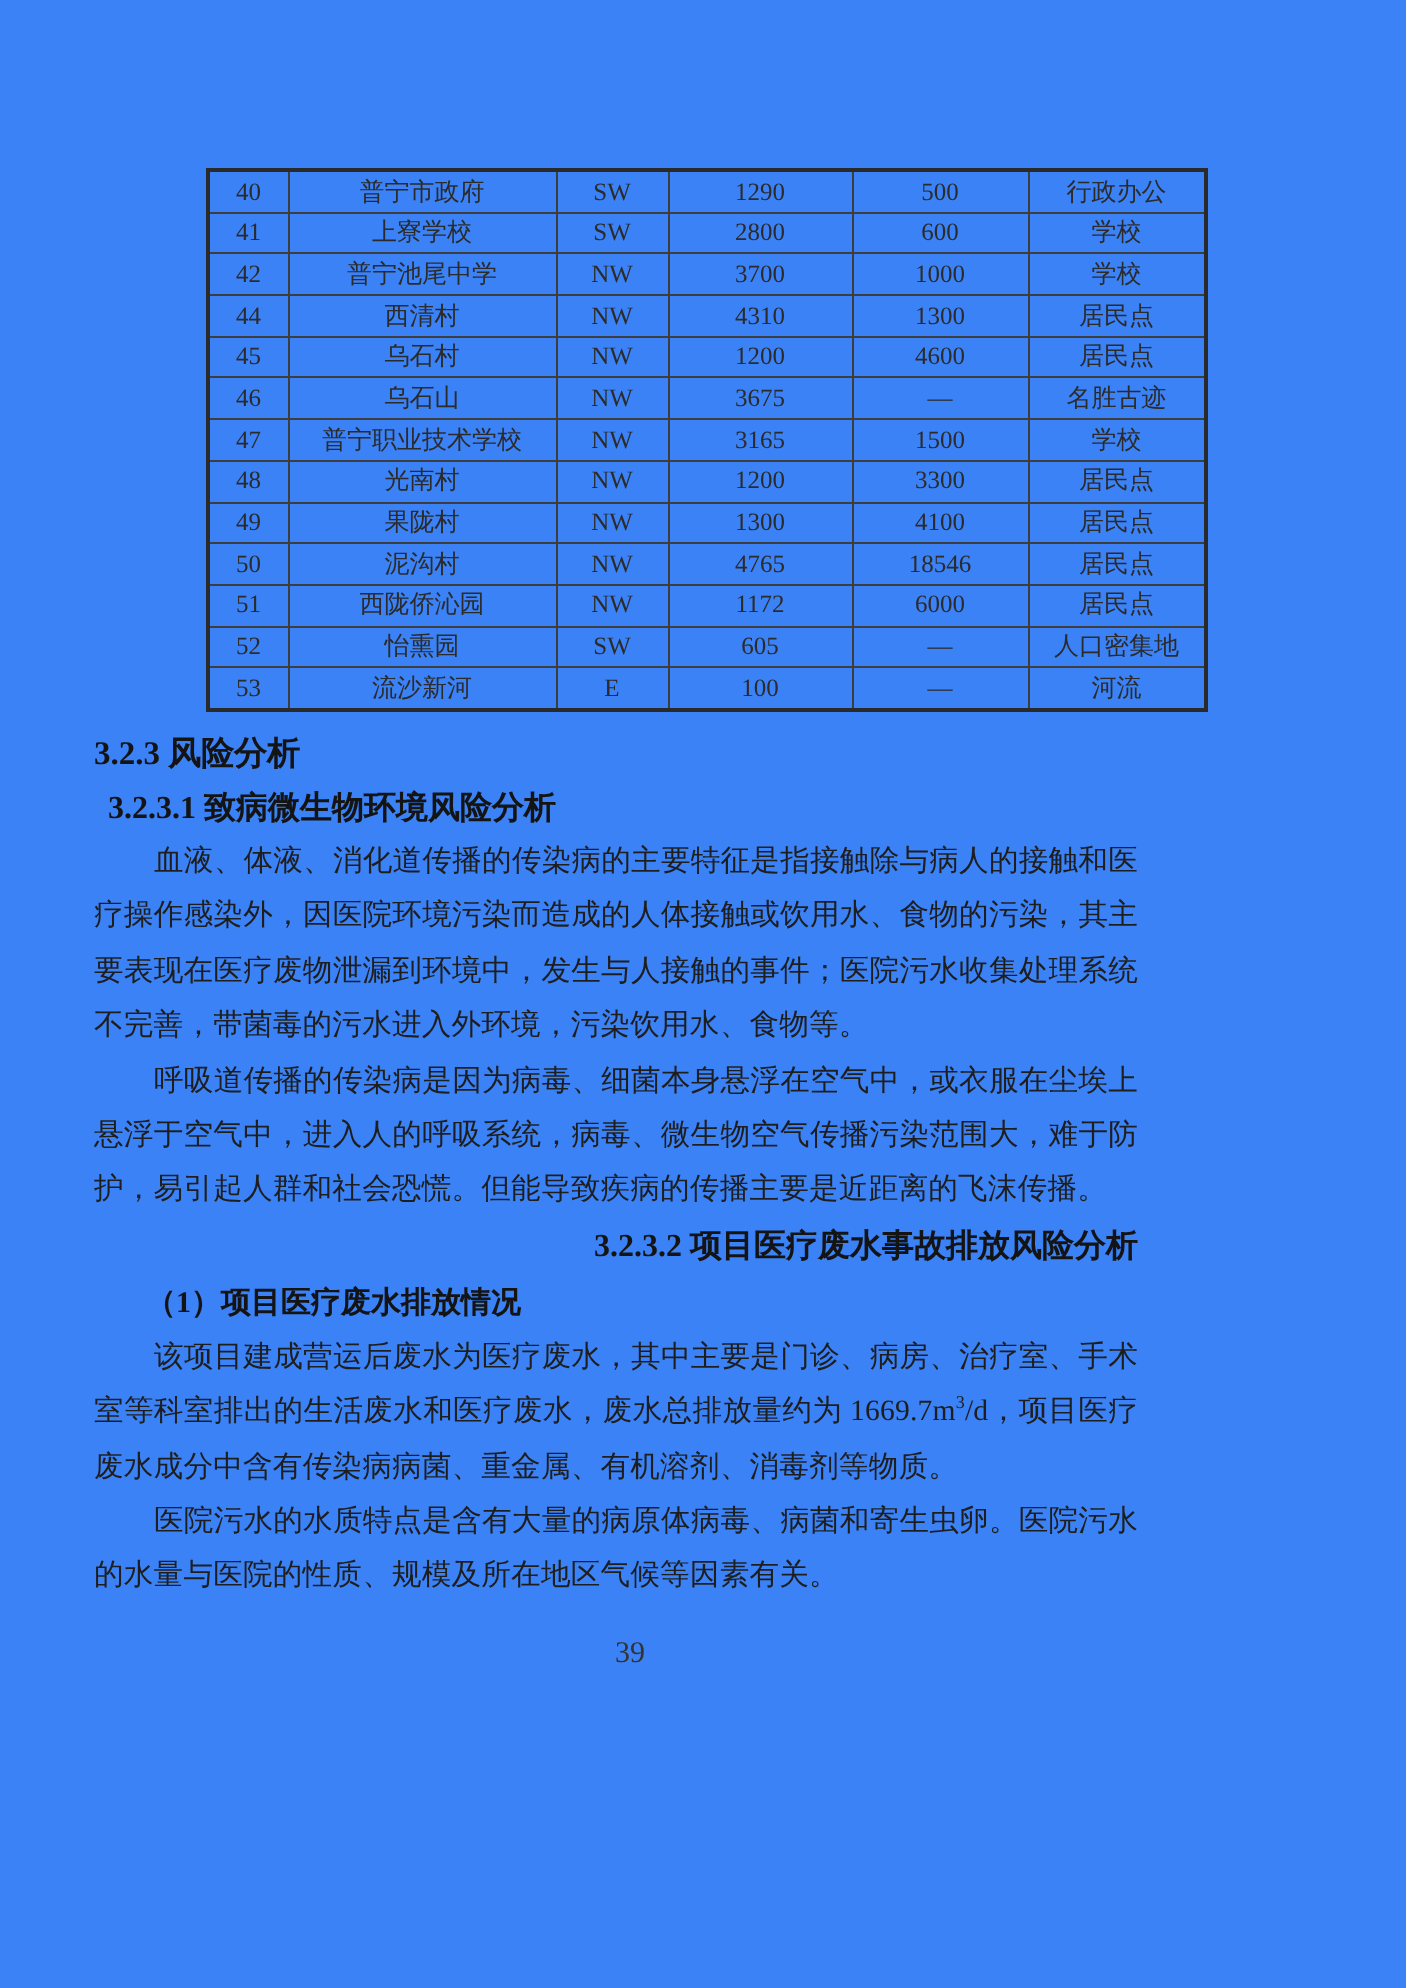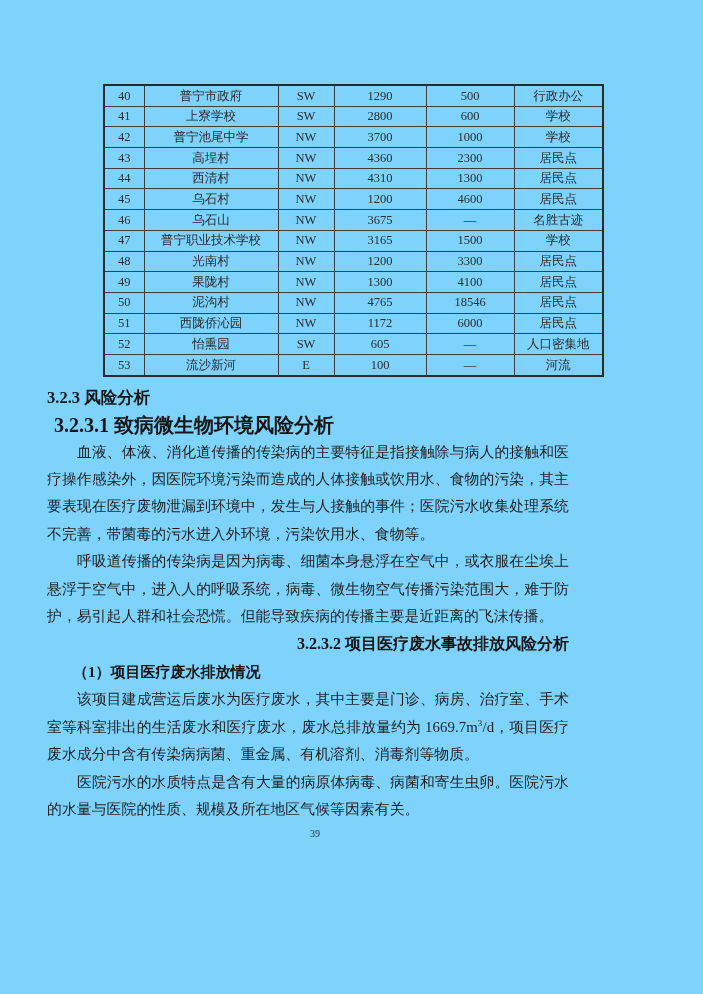--- a/index.html
+++ b/index.html
@@ -1,20 +1,20 @@
 <!DOCTYPE html>
 <html><head>
 <meta charset="utf-8">
 <style>
   html, body { margin: 0; padding: 0; }
   .page {
     position: relative;
     width: 703px;
     height: 994px;
-    background: #7dd3fc;
+    background: #3b82f6;
     font-family: "Liberation Serif", "DejaVu Serif", serif;
     color: #1e1e1e;
     overflow: hidden;
   }
   
   table.targets {
     margin: 84px 0 0 103px;
     width: 499px;
     border-collapse: collapse;
     table-layout: fixed;
@@ -37,21 +37,21 @@
   .h323 {
     margin: 6px 0 0 0;
     font-size: 16.5px;
     font-weight: bold;
     line-height: 29px;
     color: #141414;
   }
   .h3231 {
     margin: 0;
     padding-left: 7px;
-    font-size: 20px;
+    font-size: 16px;
     font-weight: bold;
     line-height: 27px;
     color: #141414;
   }
   .h3232 {
     margin: 0;
     font-size: 16px;
     font-weight: bold;
     line-height: 28px;
     color: #141414;
@@ -74,24 +74,24 @@
     text-indent: 30px;
     letter-spacing: 0.1px;
     color: #1e1e1e;
   }
   p.body sup {
     font-size: 9px;
     line-height: 0;
     vertical-align: super;
   }
   .pageno {
-    margin-top: 4px;
+    margin-top: 16px;
     width: 630px;
     text-align: center;
-    font-size: 10px;
+    font-size: 15px;
     color: #333;
   }
 </style>
 </head>
 <body>
 
 <div class="page">
 
   <table class="targets">
     <colgroup>
@@ -123,28 +123,20 @@
 
     <tr>
       <td>42</td>
       <td>普宁池尾中学</td>
       <td>NW</td>
       <td>3700</td>
       <td>1000</td>
       <td>学校</td>
     </tr>
 
-    <tr>
-      <td>43</td>
-      <td>高埕村</td>
-      <td>NW</td>
-      <td>4360</td>
-      <td>2300</td>
-      <td>居民点</td>
-    </tr>
 
     <tr>
       <td>44</td>
       <td>西清村</td>
       <td>NW</td>
       <td>4310</td>
       <td>1300</td>
       <td>居民点</td>
     </tr>
 

